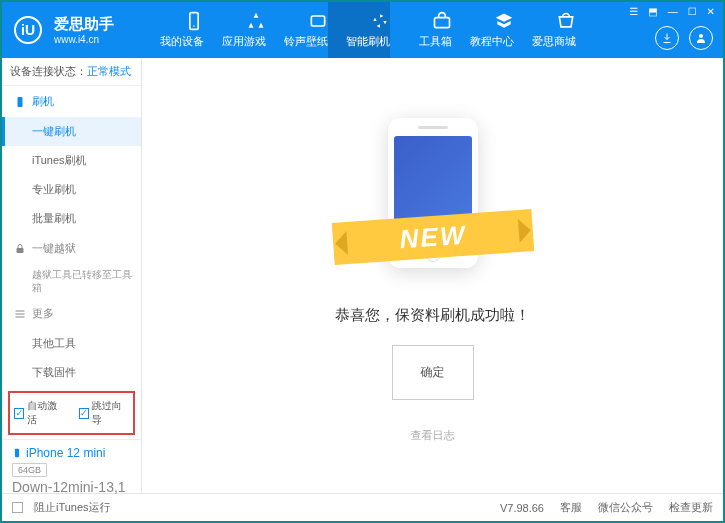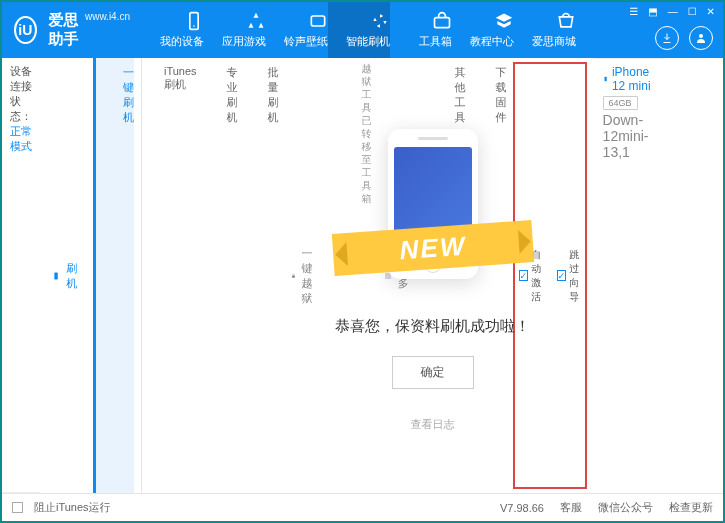--- a/index.html
+++ b/index.html
@@ -1,34 +1,34 @@
 <!DOCTYPE html>
 <html><head>
 <meta charset="utf-8">
 <style>
 *{margin:0;padding:0;box-sizing:border-box;font-family:"Microsoft YaHei",Arial,sans-serif}
 body{background:#fff;width:725px;height:523px;overflow:hidden;border:2px solid #0b8c8f}
 .header{background:#0d8bf0;height:56px;display:flex;align-items:center;color:#fff;position:relative}
 .logo-area{display:flex;align-items:center;padding:0 12px;width:140px}
 .logo-icon{width:28px;height:28px;border:2px solid #fff;border-radius:50%;display:flex;align-items:center;justify-content:center;font-weight:bold;font-size:14px;margin-right:12px}
-.logo-text{display:flex;flex-direction:row}
+.logo-text{display:flex;flex-direction:column}
 .logo-title{font-size:15px;font-weight:bold}
 .logo-url{font-size:10px;opacity:.9}
 .nav{display:flex;flex:1;height:100%}
 .nav-item{width:62px;display:flex;flex-direction:column;align-items:flex-end;justify-content:center;cursor:pointer;font-size:11px}
 .nav-item.active{background:#0a71c7}
 .nav-icon{width:20px;height:20px;margin-bottom:3px;display:flex;align-items:center;justify-content:center}
 .nav-icon svg{width:20px;height:20px;fill:#fff}
 .header-right{position:absolute;right:6px;top:4px;display:flex;gap:6px;font-size:10px}
 .header-right span{cursor:pointer;padding:0 2px}
 .header-icons{position:absolute;right:10px;bottom:8px;display:flex;gap:10px}
 .hcir{width:24px;height:24px;border:1.5px solid #fff;border-radius:50%;display:flex;align-items:center;justify-content:center;cursor:pointer}
 .hcir svg{width:12px;height:12px;fill:#fff}
 .body{display:flex;height:435px}
-.sidebar{width:140px;border-right:1px solid #e5e5e5;display:flex;flex-direction:row;font-size:11px;color:#555}
+.sidebar{width:140px;border-right:1px solid #e5e5e5;display:flex;flex-direction:column;font-size:11px;color:#555}
 .status-bar{padding:6px 8px;border-bottom:1px solid #eee;font-size:11px}
 .status-val{color:#0d8bf0}
 .side-sec{padding:8px 12px;display:flex;align-items:center;gap:6px;color:#888;font-size:11px}
 .side-sec svg{width:12px;height:12px;fill:#888}
 .side-sec.blue{color:#0d8bf0}
 .side-sec.blue svg{fill:#0d8bf0}
 .sub-item{padding:7px 0 7px 30px;cursor:pointer;color:#666;font-size:11px}
 .sub-item.active{background:#e8f3fe;color:#0d8bf0;border-left:3px solid #0d8bf0;padding-left:27px}
 .sub-note{padding:4px 0 4px 30px;color:#999;font-size:10px;line-height:1.3}
 .checks{border:2px solid #d44;margin:4px 6px;padding:6px 4px;display:flex;gap:14px;font-size:10px}
@@ -43,21 +43,21 @@
 .phone-illus{width:160px;height:180px;position:relative;margin-bottom:18px}
 .phone{position:absolute;left:50%;top:10px;transform:translateX(-50%);width:90px;height:150px;background:#fff;border-radius:12px;box-shadow:0 4px 20px rgba(0,0,0,.15)}
 .phone::before{content:"";position:absolute;top:8px;left:50%;transform:translateX(-50%);width:30px;height:3px;background:#ddd;border-radius:2px}
 .phone::after{content:"";position:absolute;bottom:6px;left:50%;transform:translateX(-50%);width:14px;height:14px;border:1.5px solid #ddd;border-radius:50%}
 .phone-screen{position:absolute;top:18px;left:6px;right:6px;bottom:26px;background:linear-gradient(135deg,#3a5fc8,#4a7ae0);border-radius:3px}
 .banner{position:absolute;bottom:30px;left:-20px;right:-20px;height:42px;background:#ffc940;transform:rotate(-4deg);display:flex;align-items:center;justify-content:center;font-weight:900;font-size:26px;color:#fff;font-style:italic;letter-spacing:2px}
 .banner::before,.banner::after{content:"";position:absolute;width:0;height:0;border:12px solid transparent}
 .banner::before{left:-10px;border-right-color:#e0a820;top:50%;transform:translateY(-50%)}
 .banner::after{right:-10px;border-left-color:#e0a820;top:50%;transform:translateY(-50%)}
 .msg{font-size:15px;color:#333;margin-bottom:20px}
-.btn-ok{padding:7px 28px;border:1px solid #ccc;background:#fff;font-size:12px;cursor:pointer;color:#555;margin-bottom:28px}
+.btn-ok{padding:18px 28px;border:1px solid #ccc;background:#fff;font-size:12px;cursor:pointer;color:#555;margin-bottom:28px}
 .log-link{font-size:11px;color:#aaa;cursor:pointer}
 .footer{height:28px;border-top:1px solid #e5e5e5;display:flex;align-items:center;padding:0 10px;font-size:11px;color:#666;justify-content:space-between}
 .foot-l{display:flex;align-items:center;gap:11px}
 .foot-chk{width:11px;height:11px;border:1px solid #aaa}
 .foot-r{display:flex;gap:16px;align-items:center}
 .foot-r span{cursor:pointer}
 </style>
 </head>
 <body>
 

